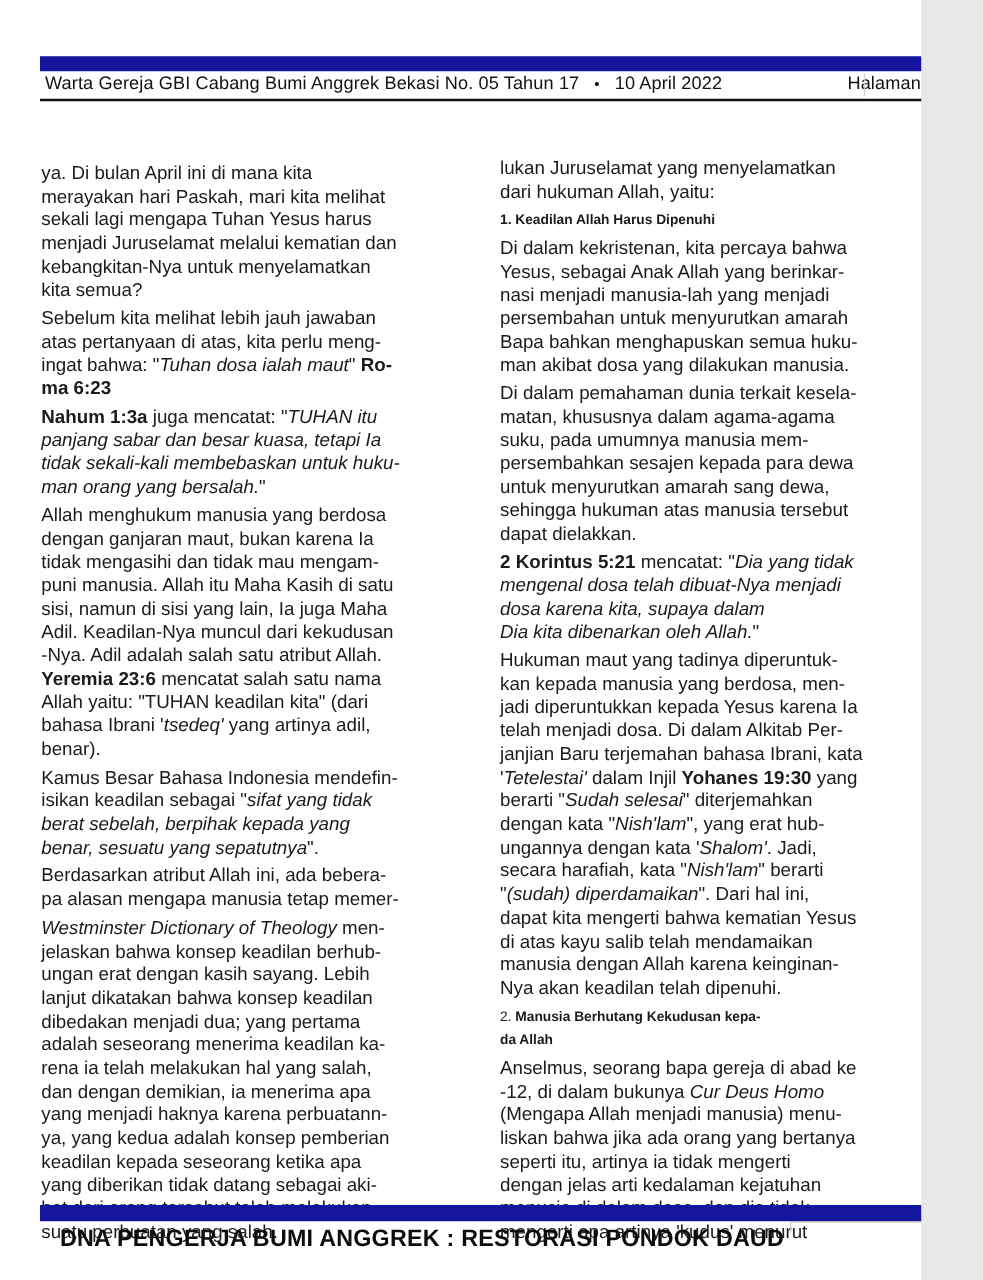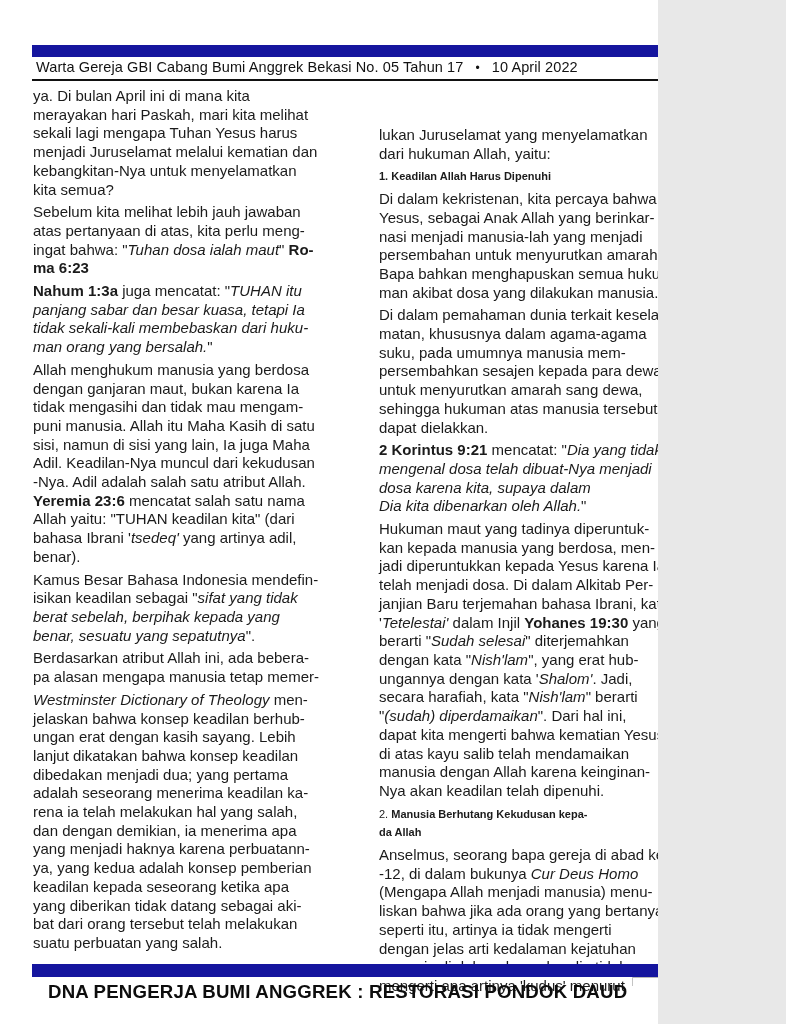--- a/index.html
+++ b/index.html
@@ -1,18 +1,18 @@
 <!DOCTYPE html>
 <html><head>
 <meta charset="utf-8">
 <style>
   html,body{margin:0;padding:0;background:#e8e8e8;}
   .page{
     position:relative;
-    width:658px;height:1024px;
+    width:737px;height:1024px;
     background:#ffffff;
     font-family:"Liberation Sans", sans-serif;
     color:#1b1b1b;
     overflow:hidden;
   }
   
   .accent-bar{position:absolute;height:12px;}
   .bar-top{left:32px;top:45px;width:724px;}
   .header-row{
     position:absolute;left:36px;top:59px;width:719px;
@@ -21,21 +21,21 @@
   }
   .header-left{display:flex;align-items:baseline;white-space:nowrap;}
   .header-sep{margin:0 12px;font-size:12px;}
   .header-right{white-space:nowrap;}
   .page-num{margin-left:6px;font-weight:400;}
   .header-rule{position:absolute;left:32px;top:79px;width:724px;height:2px;background:#111;}
   .header-cell-divider{position:absolute;left:691px;top:59px;width:1px;height:18px;background:#cfcfcf;}
   
   .article{
     position:absolute;left:33px;top:87px;
-    display:flex;
+    display:flex;gap:21px;align-items:flex-end;
   }
   .col{white-space:normal;}
   .col-left{width:346px;}
   .col-right{width:359px;margin-top:39px;}
   .para{
     margin:0 0 4px 0;
     font-size:15px;line-height:18.7px;
     white-space:pre-line;
     color:#1b1b1b;
   }
@@ -81,21 +81,21 @@
 sekali lagi mengapa Tuhan Yesus harus
 menjadi Juruselamat melalui kematian dan
 kebangkitan-Nya untuk menyelamatkan
 kita semua?</span></p>
         <p class="para"><span>Sebelum kita melihat lebih jauh jawaban
 atas pertanyaan di atas, kita perlu meng-
 ingat bahwa: "</span><span class="run-i">Tuhan dosa ialah maut</span><span>" </span><span class="run-b">Ro-
 ma 6:23</span></p>
         <p class="para"><span class="run-b">Nahum 1:3a</span><span> juga mencatat: "</span><span class="run-i">TUHAN itu
 panjang sabar dan besar kuasa, tetapi Ia
-tidak sekali-kali membebaskan dari huku-
+tidak sekali-kali membebaskan untuk huku-
 man orang yang bersalah.</span><span>"</span></p>
         <p class="para"><span>Allah menghukum manusia yang berdosa
 dengan ganjaran maut, bukan karena Ia
 tidak mengasihi dan tidak mau mengam-
 puni manusia. Allah itu Maha Kasih di satu
 sisi, namun di sisi yang lain, Ia juga Maha
 Adil. Keadilan-Nya muncul dari kekudusan
 -Nya. Adil adalah salah satu atribut Allah.
 </span><span class="run-b">Yeremia 23:6</span><span> mencatat salah satu nama
 Allah yaitu: "TUHAN keadilan kita" (dari
@@ -132,21 +132,21 @@
 persembahan untuk menyurutkan amarah
 Bapa bahkan menghapuskan semua huku-
 man akibat dosa yang dilakukan manusia.</span></p>
         <p class="para"><span>Di dalam pemahaman dunia terkait kesela-
 matan, khususnya dalam agama-agama
 suku, pada umumnya manusia mem-
 persembahkan sesajen kepada para dewa
 untuk menyurutkan amarah sang dewa,
 sehingga hukuman atas manusia tersebut
 dapat dielakkan.</span></p>
-        <p class="para"><span class="run-b">2 Korintus 9:21</span><span> mencatat: "</span><span class="run-i">Dia yang tidak
+        <p class="para"><span class="run-b">2 Korintus 5:21</span><span> mencatat: "</span><span class="run-i">Dia yang tidak
 mengenal dosa telah dibuat-Nya menjadi
 dosa karena kita, supaya dalam
 Dia kita dibenarkan oleh Allah.</span><span>"</span></p>
         <p class="para"><span>Hukuman maut yang tadinya diperuntuk-
 kan kepada manusia yang berdosa, men-
 jadi diperuntukkan kepada Yesus karena Ia
 telah menjadi dosa. Di dalam Alkitab Per-
 janjian Baru terjemahan bahasa Ibrani, kata
 '</span><span class="run-i">Tetelestai'</span><span> dalam Injil </span><span class="run-b">Yohanes 19:30</span><span> yang
 berarti "</span><span class="run-i">Sudah selesai</span><span>" diterjemahkan

